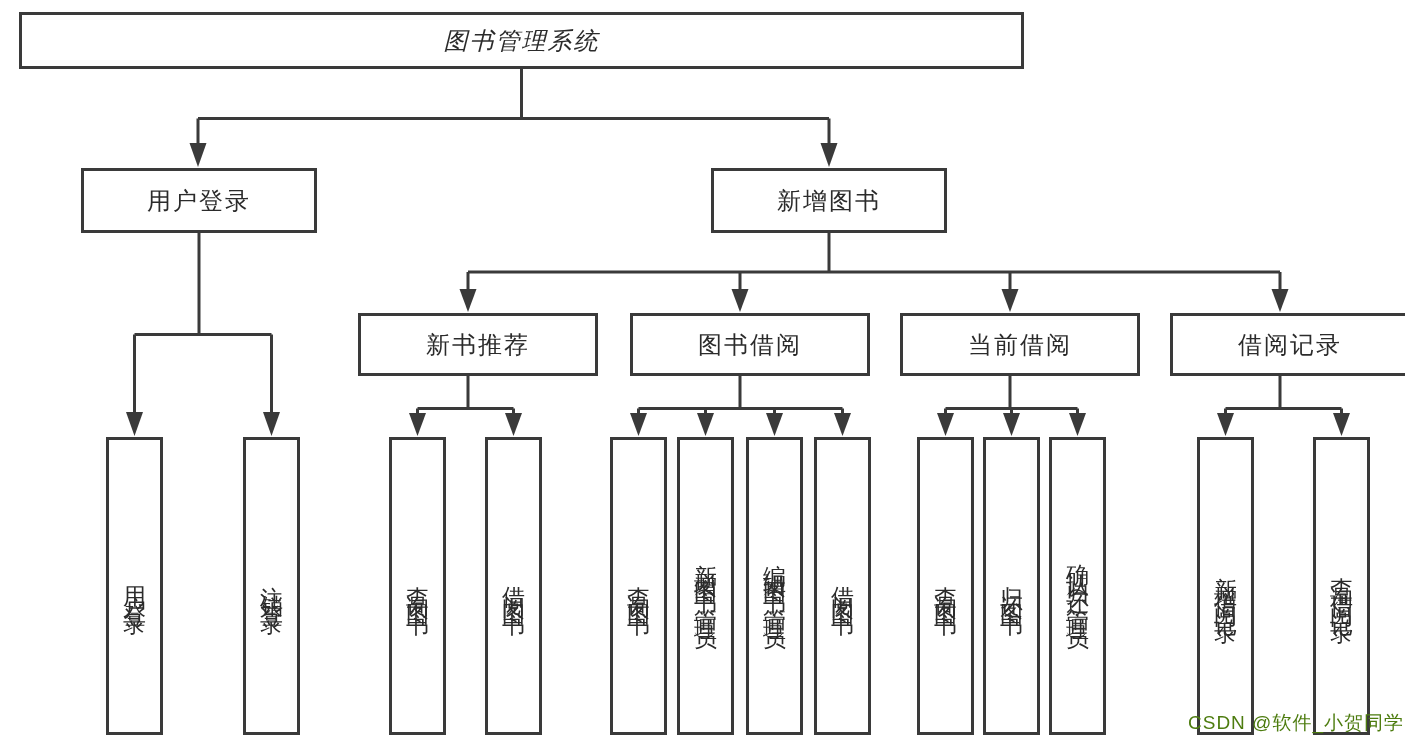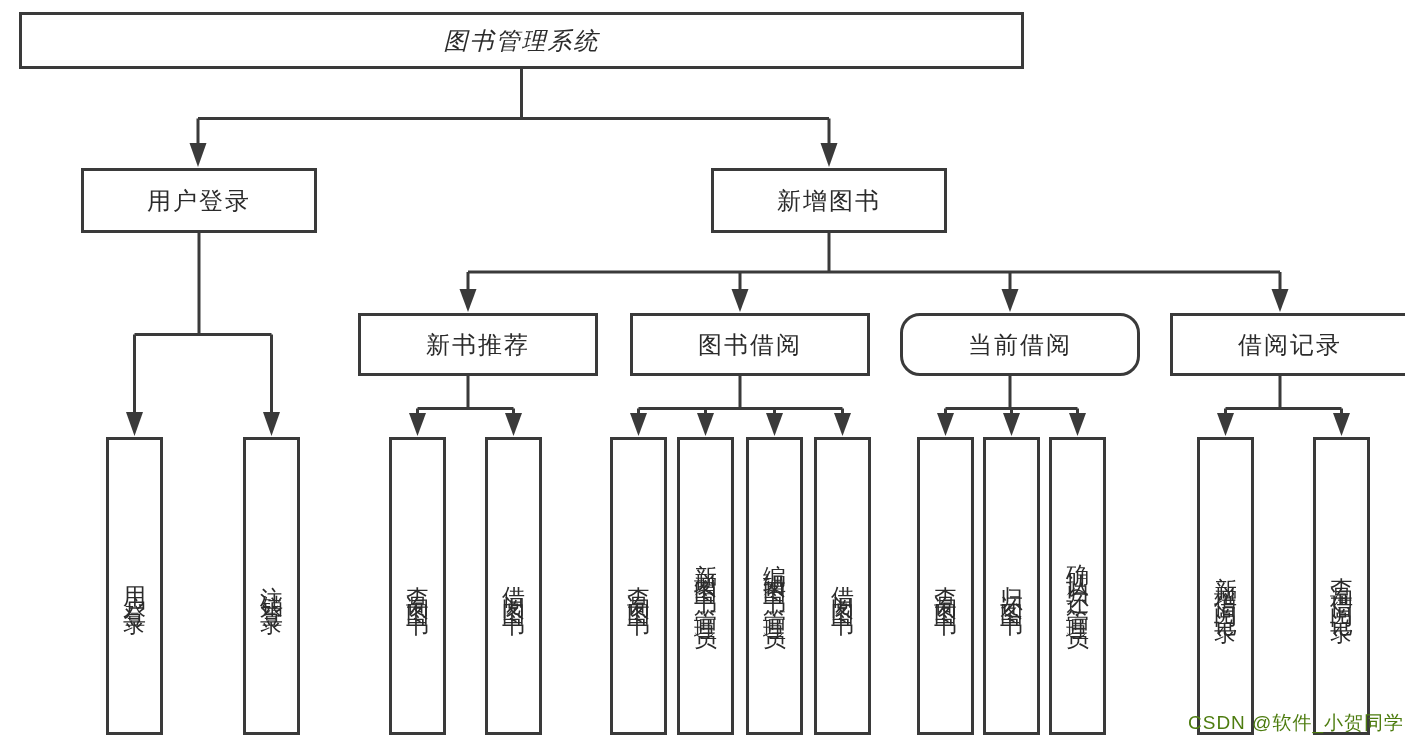--- a/index.html
+++ b/index.html
@@ -114,21 +114,21 @@
     </g>
   </svg>
 
   <div class="box root">图书管理系统</div>
 
   <div class="box l2" style="left:81px;">用户登录</div>
   <div class="box l2" style="left:711px;">新增图书</div>
 
   <div class="box l3" style="left:358px;">新书推荐</div>
   <div class="box l3" style="left:630px;">图书借阅</div>
-  <div class="box l3" style="left:900px;border-radius:20px;">当前借阅</div>
+  <div class="box l3" style="left:900px;">当前借阅</div>
   <div class="box l3" style="left:1170px;">借阅记录</div>
 
   <div class="box v" style="left:106px;">用户登录</div>
   <div class="box v" style="left:243px;">注销登录</div>
 
   <div class="box v" style="left:389px;">查询图书</div>
   <div class="box v" style="left:485px;">借阅图书</div>
 
   <div class="box v" style="left:610px;">查询图书</div>
   <div class="box v" style="left:677px;">新增图书（管理员）</div>

